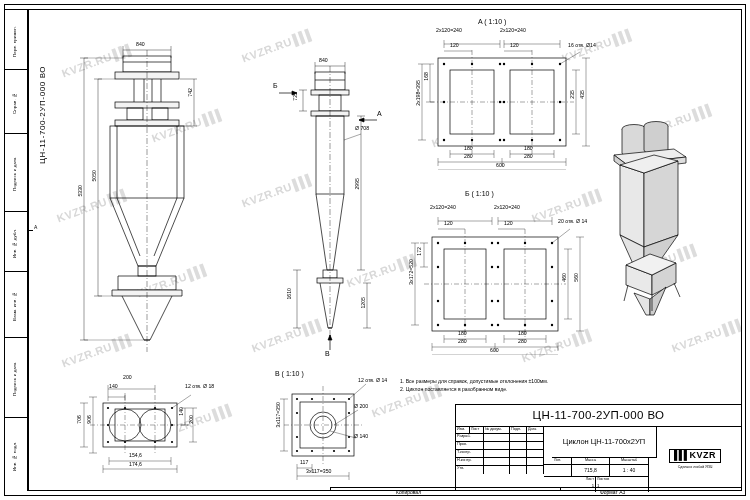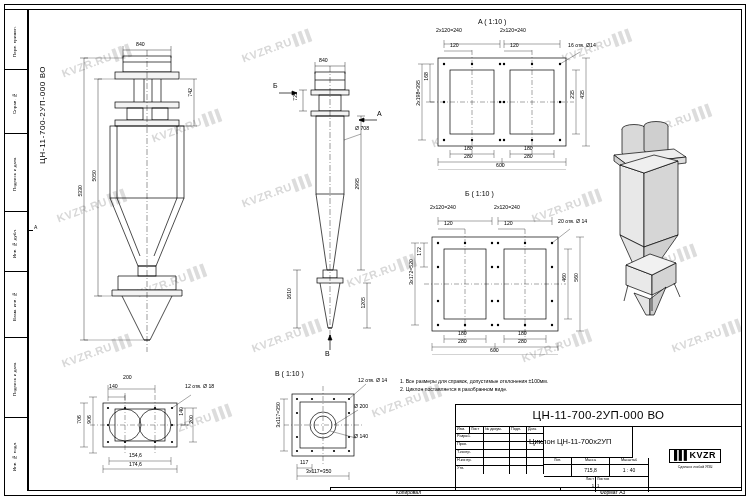--- a/index.html
+++ b/index.html
@@ -688,21 +688,21 @@
     <div class="tb-cell bdr-b bdr-r" style="left:0; top:53px; width:28px; height:8px; font-size:3.8px;">Н.контр.</div>
     <div class="tb-cell bdr-b bdr-r" style="left:28px; top:53px; width:26px; height:8px;"></div>
     <div class="tb-cell bdr-b bdr-r" style="left:54px; top:53px; width:17px; height:8px;"></div>
     <div class="tb-cell bdr-b bdr-r" style="left:71px; top:53px; width:17px; height:8px;"></div>
 
     <div class="tb-cell bdr-r" style="left:0; top:61px; width:28px; height:8px; font-size:3.8px;">Утв.</div>
     <div class="tb-cell bdr-r" style="left:28px; top:61px; width:26px; height:8px;"></div>
     <div class="tb-cell bdr-r" style="left:54px; top:61px; width:17px; height:8px;"></div>
     <div class="tb-cell bdr-r" style="left:71px; top:61px; width:17px; height:8px;"></div>
 
-    <div class="tb-cell bdr-r bdr-b" style="left:72px; top:22px; width:105px; height:31px; display:flex; align-items:center; justify-content:flex-start;">
+    <div class="tb-cell bdr-r bdr-b" style="left:96px; top:22px; width:105px; height:31px; display:flex; align-items:center; justify-content:center;">
       <span class="mid-name">Циклон ЦН-11-700х2УП</span>
     </div>
 
     <div class="tb-cell bdr-r bdr-b ctr" style="left:88px; top:53px; width:28px; height:7px; font-size:3.8px;">Лит.</div>
     <div class="tb-cell bdr-r bdr-b ctr" style="left:116px; top:53px; width:38px; height:7px; font-size:3.8px;">Масса</div>
     <div class="tb-cell bdr-r bdr-b ctr" style="left:154px; top:53px; width:39px; height:7px; font-size:3.8px;">Масштаб</div>
 
     <div class="tb-cell bdr-r bdr-b" style="left:88px; top:60px; width:28px; height:12px;"></div>
     <div class="tb-cell bdr-r bdr-b ctr" style="left:116px; top:60px; width:38px; height:12px; font-size:5px; display:flex; align-items:center; justify-content:center;">715,8</div>
     <div class="tb-cell bdr-r bdr-b ctr" style="left:154px; top:60px; width:39px; height:12px; font-size:5px; display:flex; align-items:center; justify-content:center;">1 : 40</div>

